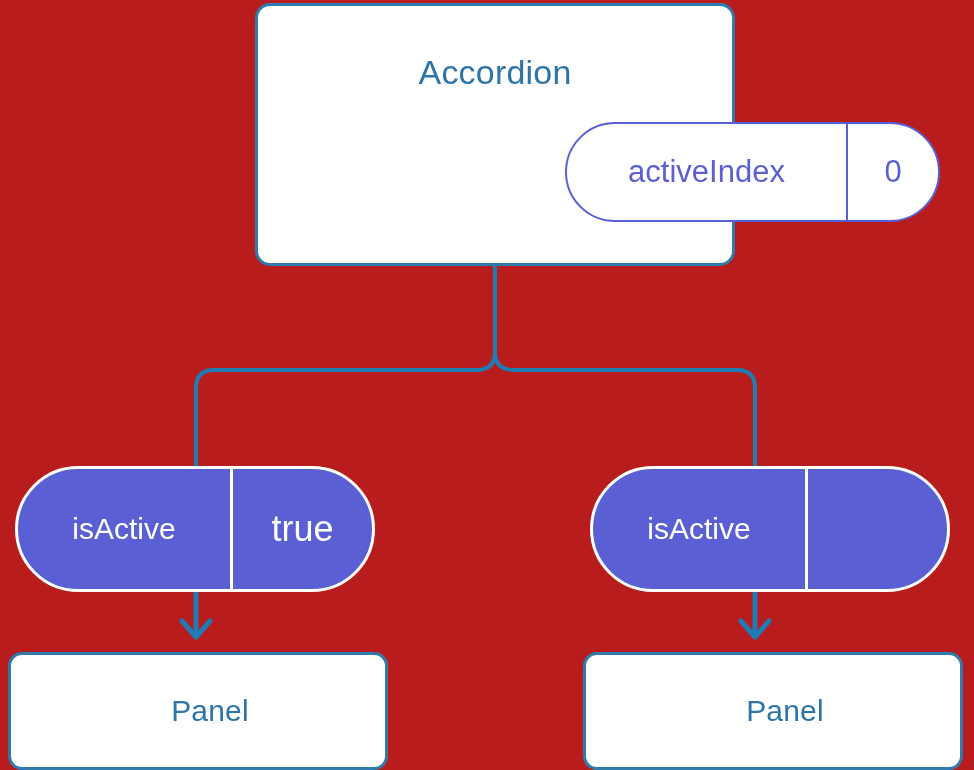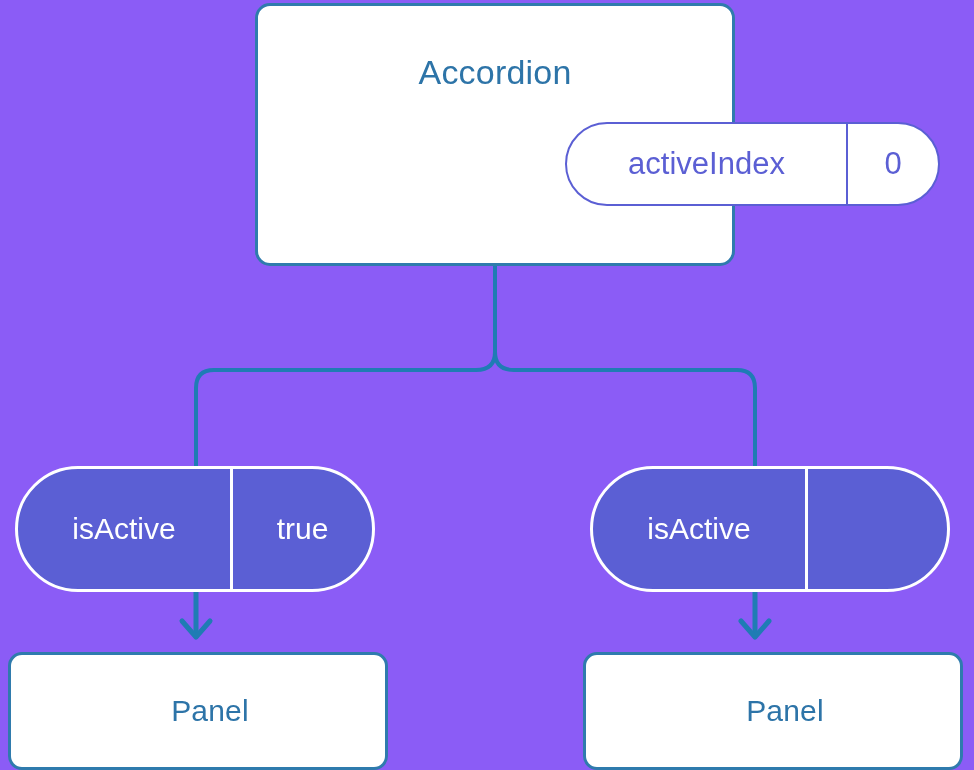--- a/index.html
+++ b/index.html
@@ -11,21 +11,21 @@
     width: 974px;
     height: 770px;
     overflow: hidden;
     font-family: "Liberation Sans", sans-serif;
     background: #4c6a72;
   }
   #stage {
     position: relative;
     width: 974px;
     height: 770px;
-    background: #8b5cf6;
+    background: #b91c1c;
   }
 
   
   #connectors {
     position: absolute;
     left: 0;
     top: 0;
     width: 974px;
     height: 770px;
     z-index: 1;
@@ -76,21 +76,21 @@
     justify-content: center;
     box-sizing: border-box;
     white-space: nowrap;
   }
 
   .pill-outline {
     position: absolute;
     left: 307px;
     top: 116px;
     width: 375px;
-    height: 84px;
+    height: 100px;
     border: 2px solid #5b5fd4;
     background: #ffffff;
   }
   .pill-outline .pill-key {
     width: 281px;
     color: #5b5fd4;
     font-size: 31px;
     border-right: 2px solid #5b5fd4;
   }
   .pill-outline .pill-val {
@@ -111,21 +111,21 @@
   }
   .pill-filled .pill-key {
     width: 215px;
     color: #ffffff;
     font-size: 30px;
     border-right: 3px solid #ffffff;
   }
   .pill-filled .pill-val {
     flex: 1 1 auto;
     color: #ffffff;
-    font-size: 30px;
+    font-size: 36px;
   }
   #pill-left  { left: 15px;  }
   #pill-right { left: 590px; }
 
   
   .panel-card {
     width: 380px;
     height: 118px;
     top: 652px;
     justify-content: center;

